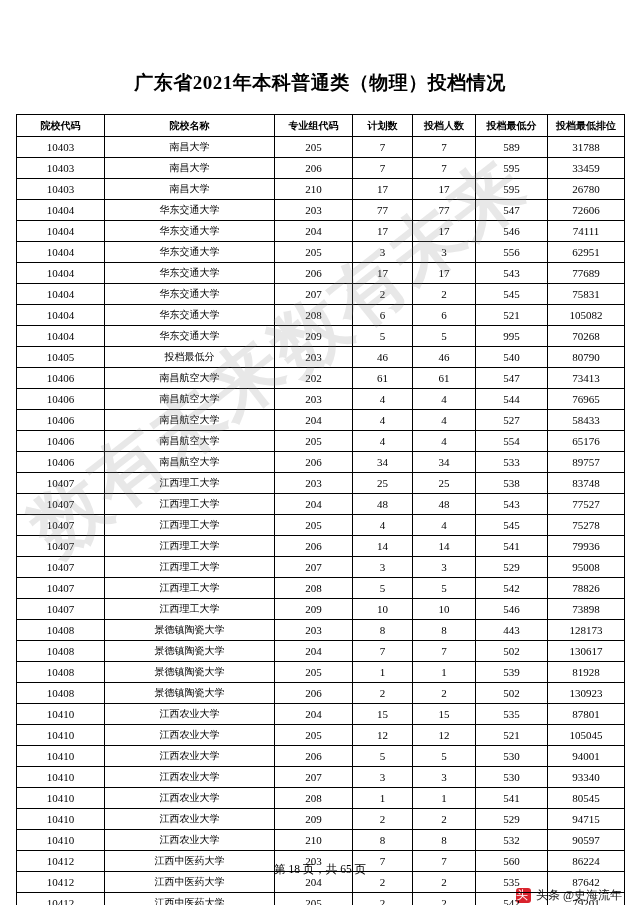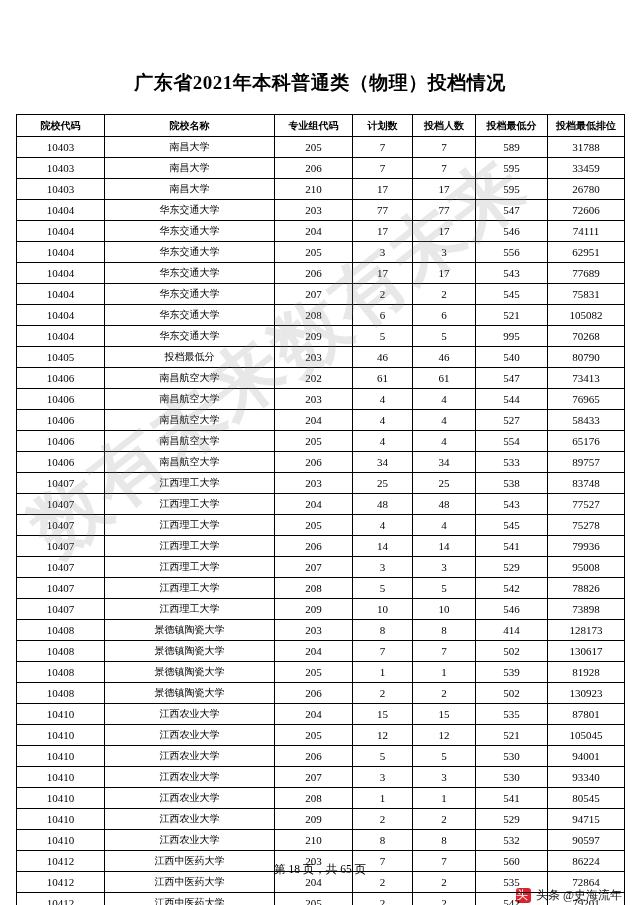--- a/index.html
+++ b/index.html
@@ -357,21 +357,21 @@
           <td>10</td>
           <td>546</td>
           <td>73898</td>
         </tr>
         <tr>
           <td>10408</td>
           <td class="name-cell">景德镇陶瓷大学</td>
           <td>203</td>
           <td>8</td>
           <td>8</td>
-          <td>414</td>
+          <td>443</td>
           <td>128173</td>
         </tr>
         <tr>
           <td>10408</td>
           <td class="name-cell">景德镇陶瓷大学</td>
           <td>204</td>
           <td>7</td>
           <td>7</td>
           <td>502</td>
           <td>130617</td>
@@ -466,21 +466,21 @@
           <td>560</td>
           <td>86224</td>
         </tr>
         <tr>
           <td>10412</td>
           <td class="name-cell">江西中医药大学</td>
           <td>204</td>
           <td>2</td>
           <td>2</td>
           <td>535</td>
-          <td>72864</td>
+          <td>87642</td>
         </tr>
         <tr>
           <td>10412</td>
           <td class="name-cell">江西中医药大学</td>
           <td>205</td>
           <td>2</td>
           <td>2</td>
           <td>542</td>
           <td>79201</td>
         </tr>

